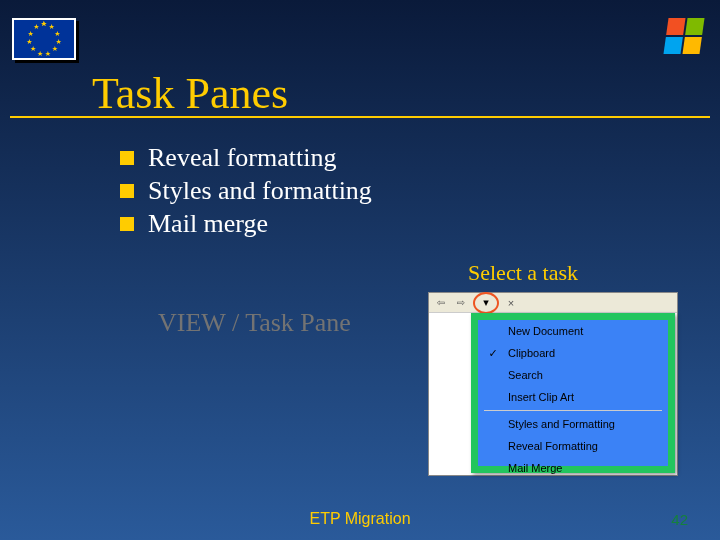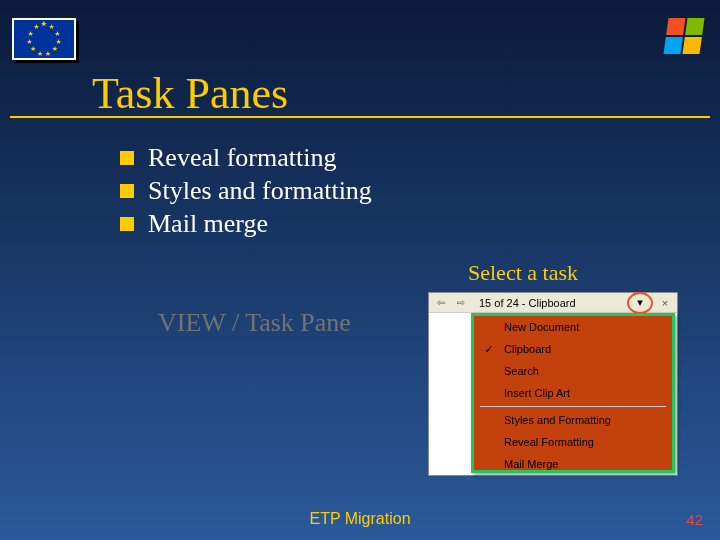--- a/index.html
+++ b/index.html
@@ -100,22 +100,22 @@
     position: absolute;
     bottom: 12px;
     left: 50%;
     transform: translateX(-50%);
     color: #ffcc00;
     font-size: 16px;
   }
   .footer-right {
     position: absolute;
     bottom: 12px;
-    right: 17px;
-    color: #ef4444;
+    right: 32px;
+    color: #15803d;
     font-size: 15px;
   }
   
   .taskpane-wrap {
     position: absolute;
     top: 292px;
     left: 428px;
     width: 250px;
     height: 184px;
     background: #fff;
@@ -153,21 +153,21 @@
   }
   .tp-left .paste {
     margin:4px; padding:2px; border:1px solid #ccc; font-size:9px; text-align:center;
     background:#ece9d8;
   }
   .tp-left .cbtn {
     margin:4px; width:22px;height:18px;border:1px solid #aaa;background:#ece9d8;
   }
   .tp-menu {
     position:absolute; left:42px; top:20px; right:2px; bottom:2px;
-    background:#c2410c; border:3px solid #22c55e;
+    background:#3b82f6; border:7px solid #22c55e;
     box-shadow: 2px 2px 4px rgba(0,0,0,0.4);
     z-index:5;
   }
   .tp-item {
     display:flex;align-items:center; height:22px; padding:0 6px;
     border-bottom: 0; gap:6px;
   }
   .tp-check{width:18px;text-align:center;color:#000;font-size:11px;}
   .tp-sep{height:1px;background:#ccc;margin:2px 6px;}
 </style>
@@ -216,21 +216,20 @@
   </div>
 </div>
 
 <div class="select-task">Select a task</div>
 <div class="view-label">VIEW / Task Pane</div>
 
 <div class="taskpane-wrap">
   <div class="tp-header">
     <div class="tp-nav-btn">⇦</div>
     <div class="tp-nav-btn">⇨</div>
-    <div class="tp-title">15 of 24 - Clipboard</div>
     <div class="red-circle">
       <div class="tp-drop">▾</div>
     </div>
     <div class="tp-close">×</div>
   </div>
   <div class="tp-menu">
     <div class="tp-item">
       <span class="tp-check"></span>
       <span>New Document</span>
     </div>

